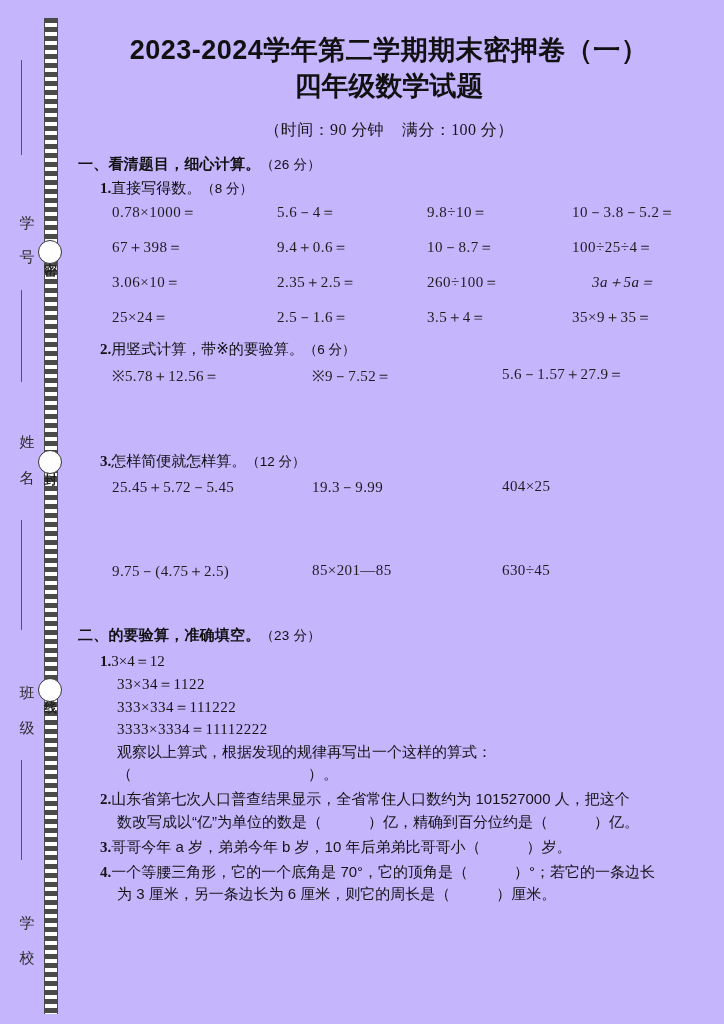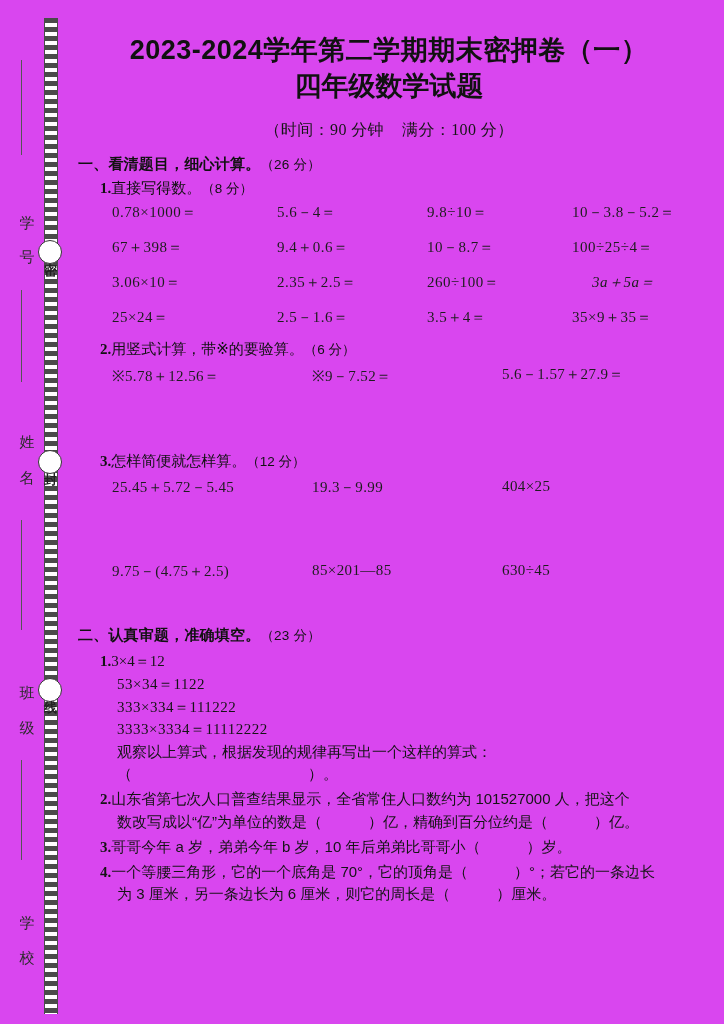--- a/index.html
+++ b/index.html
@@ -13,21 +13,21 @@
     position: relative;
     font-family: "Liberation Serif", "DejaVu Serif", serif;
     color: #1a1a1a;
     overflow: hidden;
   }
 
   
   #page {
     position: absolute;
     inset: 0;
-    background: #d946ef;
+    background: #c4b5fd;
     padding-left: 47px;
   }
 
   
   .seal-strip {
     position: absolute;
     left: 44px;
     top: 18px;
     bottom: 10px;
     width: 12px;
@@ -344,28 +344,28 @@
     <div class="simp-grid">
       <div>25.45＋5.72－5.45</div>
       <div>19.3－9.99</div>
       <div>404×25</div>
       <div>9.75－(4.75＋2.5)</div>
       <div>85×201—85</div>
       <div>630÷45</div>
     </div>
 
     <div class="sec-head" style="margin-top:45px;">
-      <span>二、认真审题，准确填空。</span><span class="pts">（23 分）</span>
+      <span>二、的要验算，准确填空。</span><span class="pts">（23 分）</span>
     </div>
 
     <div class="fill-list">
 
       <div class="fill-item">
         <span class="num">1.</span><span class="blankparen">3×4＝12</span>
-        <div class="eqline">53×34＝1122</div>
+        <div class="eqline">33×34＝1122</div>
         <div class="eqline">333×334＝111222</div>
         <div class="eqline">3333×3334＝11112222</div>
         <div class="ind">观察以上算式，根据发现的规律再写出一个这样的算式：</div>
         <div class="ind blankparen"><span>（</span><span class="wide-blank"></span><span>）。</span></div>
       </div>
 
       <div class="fill-item">
         <span class="num">2.</span><span>山东省第七次人口普查结果显示，全省常住人口数约为 101527000 人，把这个</span>
         <div class="ind"><span>数改写成以“亿”为单位的数是（</span><span class="mid-blank"></span><span>）亿，精确到百分位约是（</span><span class="mid-blank"></span><span>）亿。</span></div>
       </div>

